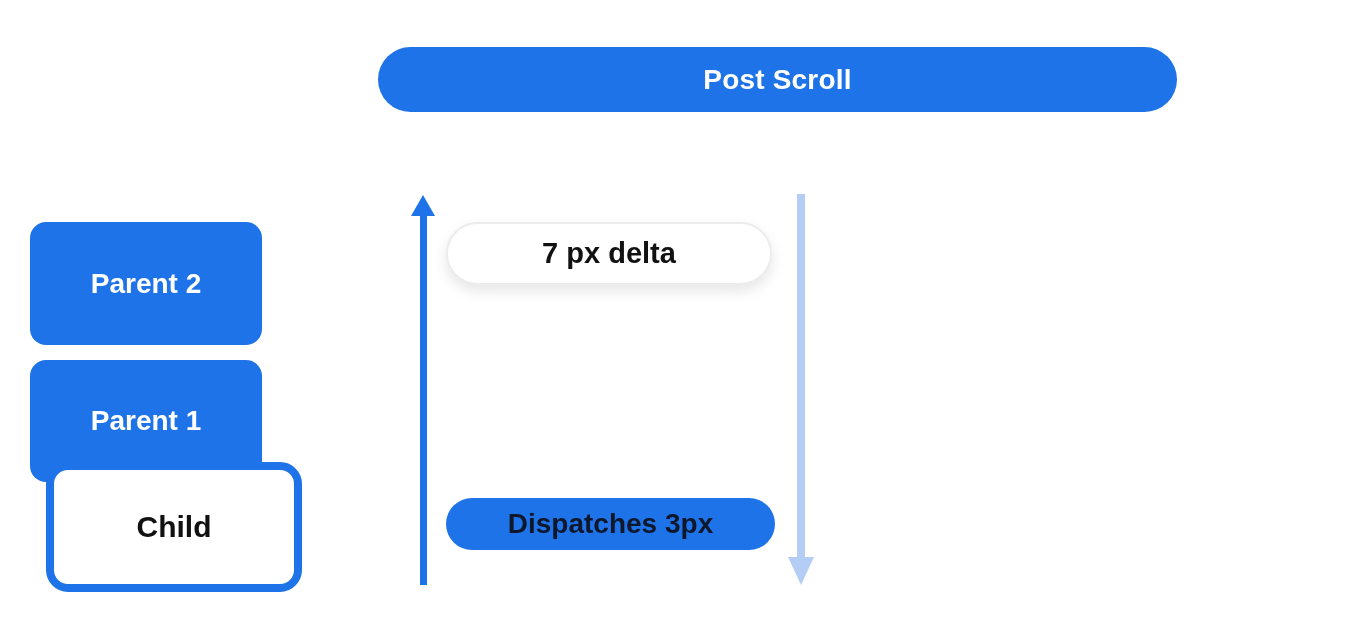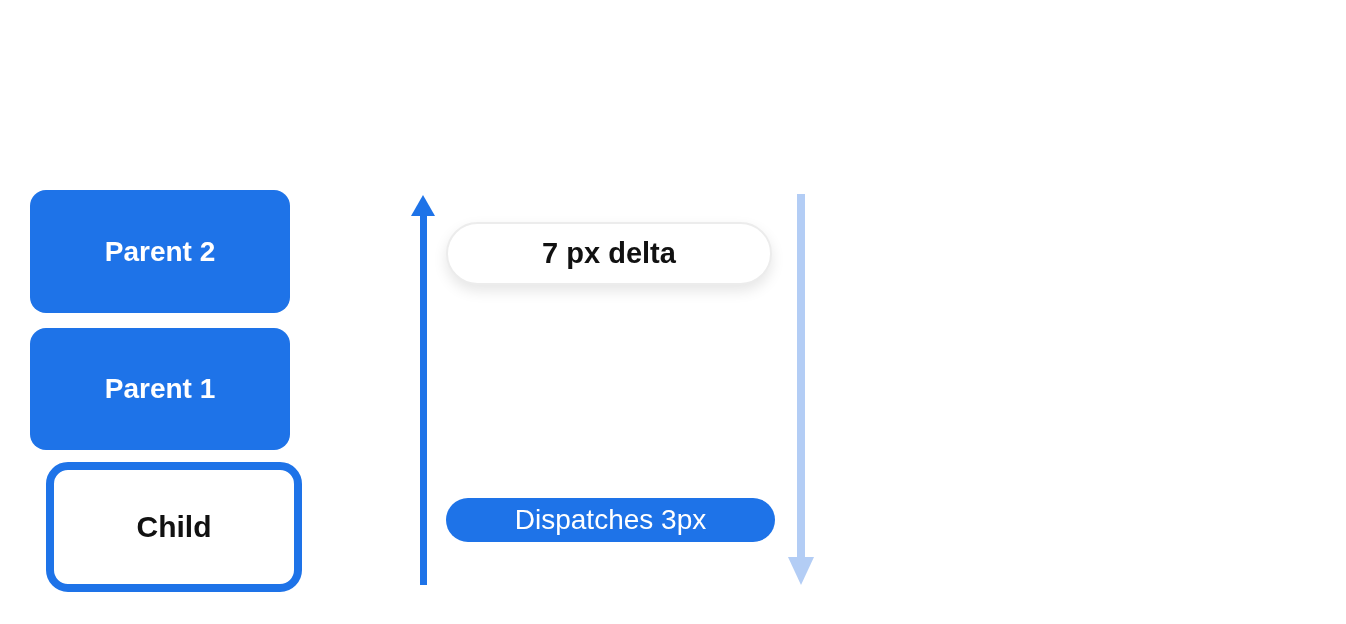--- a/index.html
+++ b/index.html
@@ -37,26 +37,27 @@
     border-radius: 33px;
     color: #ffffff;
     font-size: 28px;
     font-weight: 700;
     letter-spacing: 0.2px;
   }
 
   
   .parent-box {
     left: 30px;
-    width: 260px;
+    width: 232px;
     background: var(--primary-blue);
     border-radius: 16px;
     color: #ffffff;
     font-size: 28px;
     font-weight: 700;
+    margin-top: 32px;
   }
   .parent2 { top: 190px; height: 123px; }
   .parent1 { top: 328px; height: 122px; text-align: center; }
   .child-box {
     left: 46px; top: 462px;
     width: 256px; height: 130px;
     background: #ffffff;
     border: 8px solid var(--primary-blue);
     border-radius: 22px;
     color: var(--text-black);
@@ -98,33 +99,34 @@
     background: #ffffff;
     border: 2px solid var(--pill-border);
     border-radius: 32px;
     box-shadow: 0 6px 14px rgba(0,0,0,0.10);
     color: var(--text-black);
     font-size: 29px;
     font-weight: 600;
   }
   .dispatch-pill {
     left: 446px; top: 498px;
-    width: 329px; height: 44px;
+    width: 329px; height: 52px;
     background: var(--primary-blue);
     border-radius: 31px;
-    color: #ffffff;
+    color: #0f172a;
     font-size: 28px;
-    font-weight: 400;
+    font-weight: 700;
   }
 </style>
 </head>
 <body>
 
 <div class="canvas">
 
+  <div class="pill banner">Post Scroll</div>
 
   <div class="box parent-box parent2">Parent 2</div>
 
   <div class="box parent-box parent1">Parent 1</div>
 
   <div class="box child-box">Child</div>
 
   <div>
     <div class="arrow up-arrow-head"></div>
     <div class="arrow up-arrow-shaft"></div>

